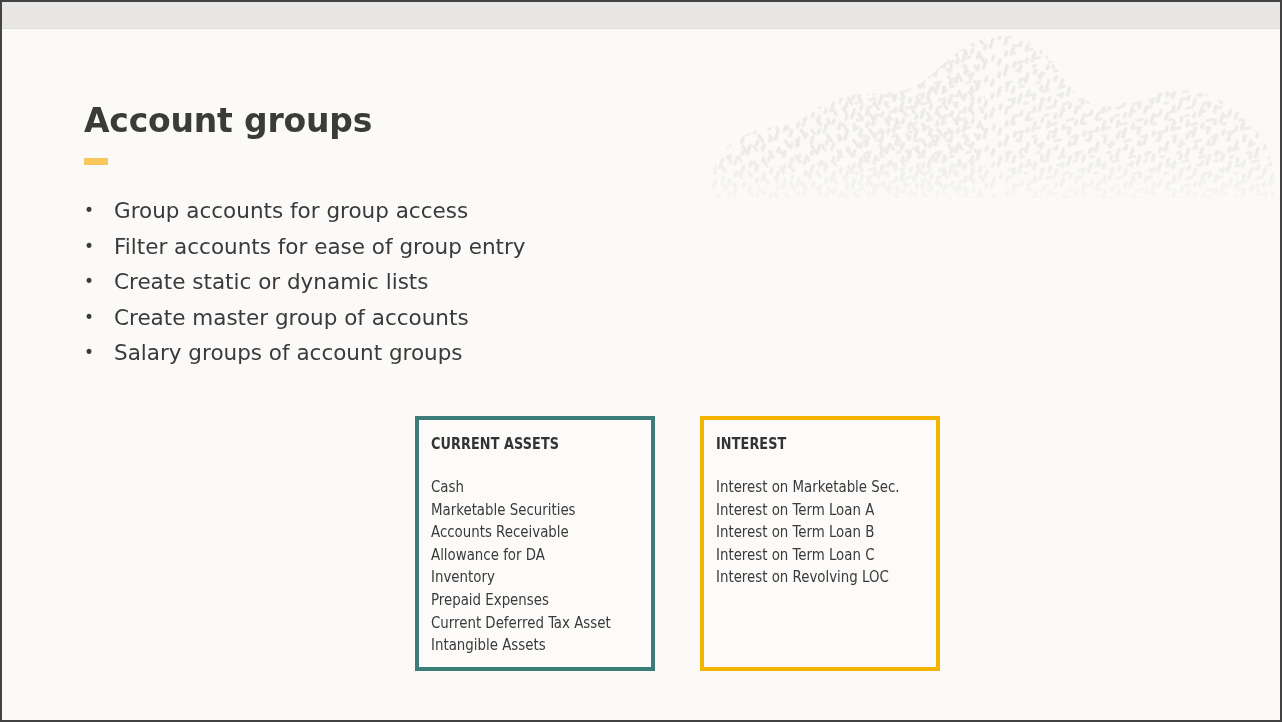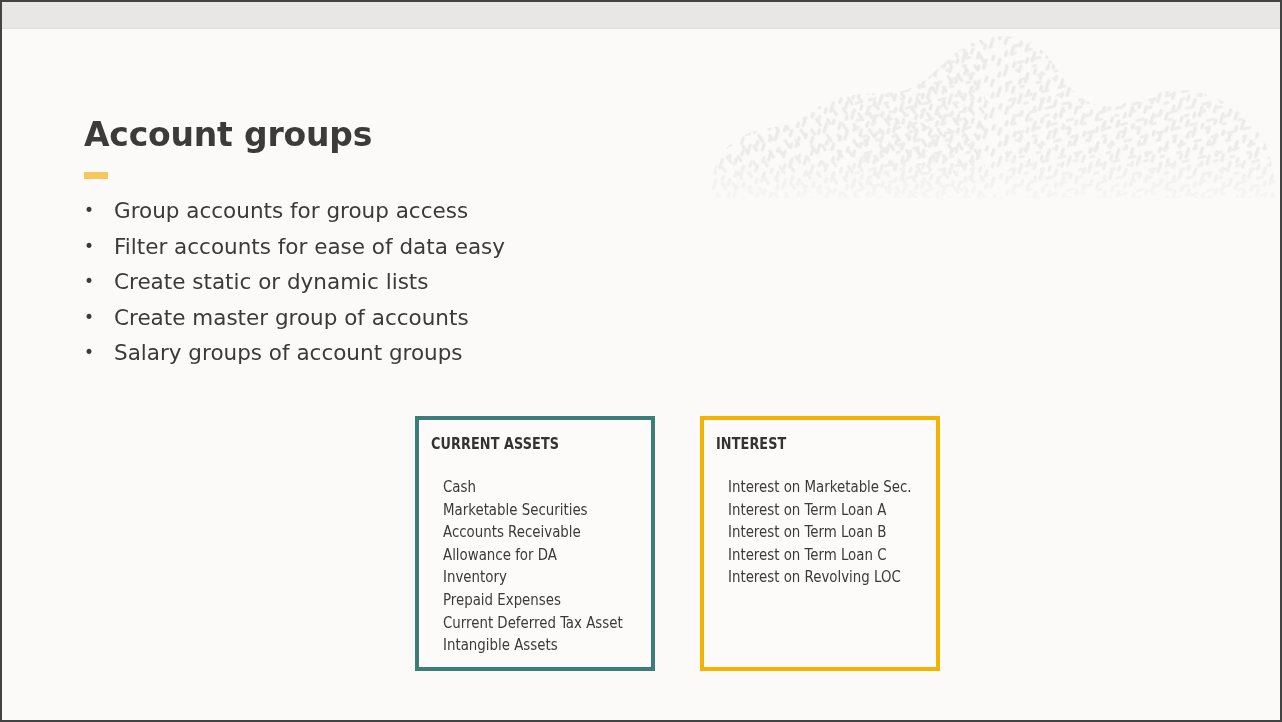--- a/index.html
+++ b/index.html
@@ -42,21 +42,21 @@
   }
   #cloud-decoration svg {
     display: block;
     width: 100%;
     height: 100%;
   }
   
   #title-block {
     position: absolute;
     left: 82px;
-    top: 113px;
+    top: 99px;
   }
   #page-title {
     margin: 0;
     font-size: 33px;
     font-weight: bold;
     letter-spacing: -0.2px;
     color: #3b3b3a;
     font-family: "DejaVu Sans", sans-serif;
     line-height: 40px;
     white-space: nowrap;
@@ -120,21 +120,21 @@
     letter-spacing: 0.1px;
     color: #333333;
     line-height: 20px;
     margin: 0 0 22px 0;
     transform: scaleX(0.92);
     transform-origin: left center;
     white-space: nowrap;
   }
   .category-items {
     list-style: none;
-    margin: 12px;
+    margin: 0;
     padding: 0;
   }
   .category-items li {
     font-family: "DejaVu Sans Condensed", "Liberation Sans Narrow", "Liberation Sans", sans-serif;
     font-size: 16.5px;
     color: #3a3a3a;
     line-height: 22.6px;
     white-space: nowrap;
     transform: scaleX(0.9);
     transform-origin: left center;
@@ -195,21 +195,21 @@
     <div id="title-accent-bar" style="background: rgb(245, 199, 92);"></div>
   </div>
 
   <ul id="bullet-list">
     <li>
       <span class="bullet-marker">•</span>
       <span>Group accounts for group access</span>
     </li>
     <li>
       <span class="bullet-marker">•</span>
-      <span>Filter accounts for ease of data easy</span>
+      <span>Filter accounts for ease of group entry</span>
     </li>
     <li>
       <span class="bullet-marker">•</span>
       <span>Create static or dynamic lists</span>
     </li>
     <li>
       <span class="bullet-marker">•</span>
       <span>Create master group of accounts</span>
     </li>
     <li>

